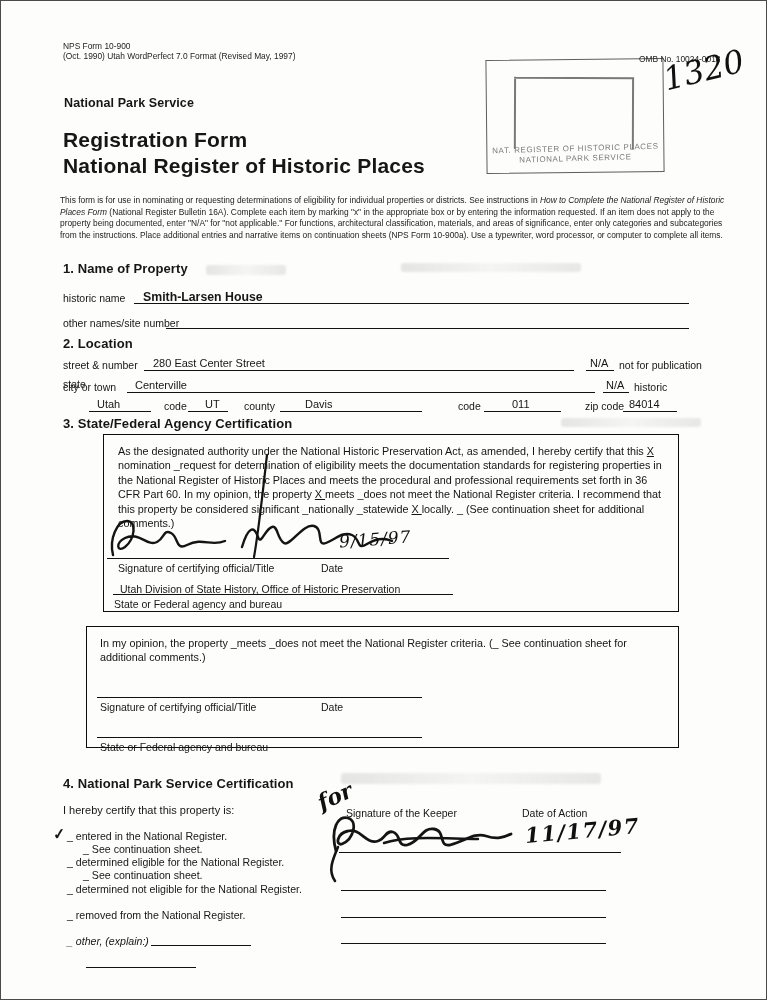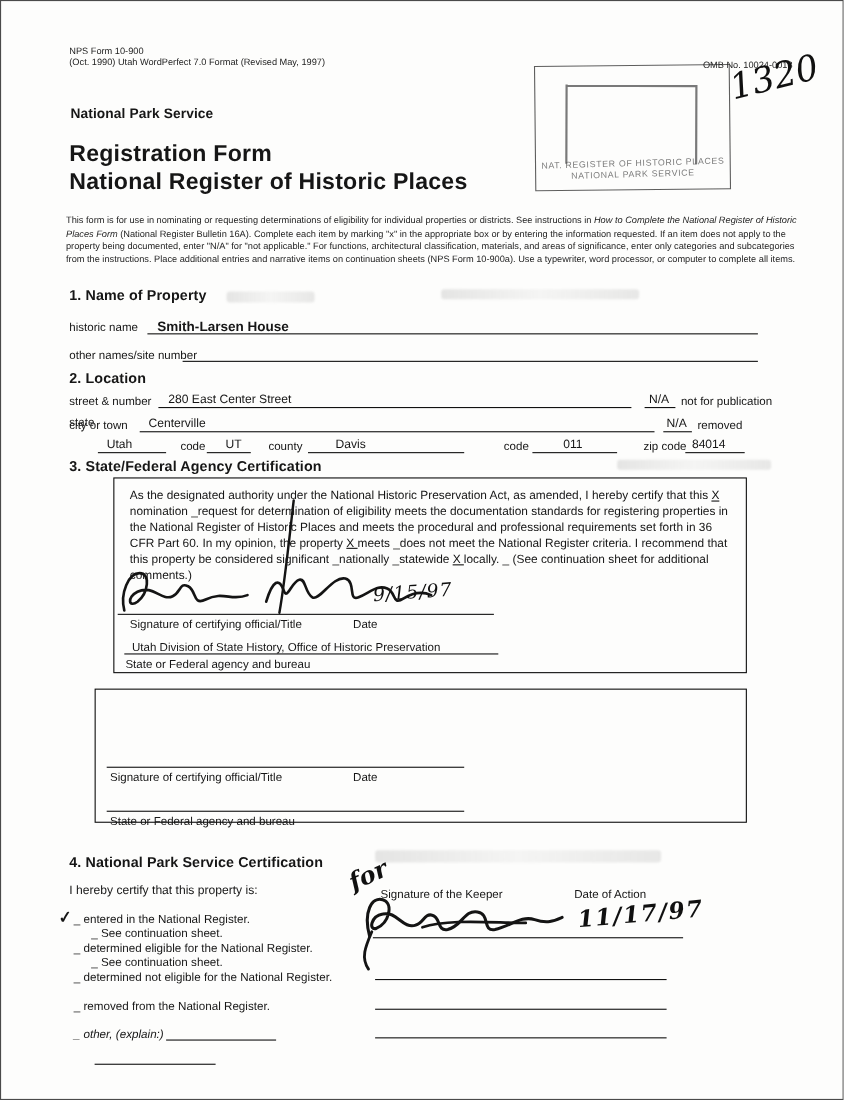--- a/index.html
+++ b/index.html
@@ -81,21 +81,21 @@
   <div class="abs value" style="left:152px; top:356px;">280 East Center Street</div>
   <div class="fill" style="left:585px; top:355px; width:28px; height:15px;"></div>
   <div class="abs value" style="left:589px; top:356px;">N/A</div>
   <div class="abs label" style="left:618px; top:358px;">not for publication</div>
 
   <div class="abs label" style="left:62px; top:380px;">city or town</div>
   <div class="fill" style="left:126px; top:377px; width:468px; height:15px;"></div>
   <div class="abs value" style="left:134px; top:378px;">Centerville</div>
   <div class="fill" style="left:602px; top:377px; width:26px; height:15px;"></div>
   <div class="abs value" style="left:605px; top:378px;">N/A</div>
-  <div class="abs label" style="left:633px; top:380px;">removed</div>
+  <div class="abs label" style="left:633px; top:380px;">historic</div>
 
   <div class="abs label" style="left:62px; top:377px;text-align:right;">state</div>
   <div class="fill" style="left:88px; top:396px; width:62px; height:15px;"></div>
   <div class="abs value" style="left:96px; top:397px;">Utah</div>
   <div class="abs label" style="left:163px; top:399px;">code</div>
   <div class="fill" style="left:187px; top:396px; width:40px; height:15px;"></div>
   <div class="abs value" style="left:204px; top:397px;">UT</div>
   <div class="abs label" style="left:243px; top:399px;">county</div>
   <div class="fill" style="left:279px; top:396px; width:142px; height:15px;"></div>
   <div class="abs value" style="left:304px; top:397px;">Davis</div>
@@ -119,20 +119,21 @@
   <div class="abs hand" style="left:338px; top:528px; font-size:17px; transform:rotate(-4deg); letter-spacing:1px;">9/15/97</div>
   <div class="hline" style="left:106px; top:557px; width:342px;"></div>
   <div class="abs label" style="left:117px; top:561px;">Signature of certifying official/Title</div>
   <div class="abs label" style="left:320px; top:561px;">Date</div>
 
   <div class="fill" style="left:112px; top:580px; width:340px; height:14px;"></div>
   <div class="abs label" style="left:119px; top:582px;">Utah Division of State History, Office of Historic Preservation</div>
   <div class="abs label" style="left:113px; top:597px;">State or Federal agency and bureau</div>
 
   <div class="box" style="left:85px; top:625px; width:593px; height:122px;"></div>
+  <div class="abs para" style="left:99px; top:635px; width:558px;">In my opinion, the property  _meets  _does not meet the National Register criteria.  (_ See continuation sheet for additional comments.)</div>
   <div class="hline" style="left:96px; top:696px; width:325px;"></div>
   <div class="abs label" style="left:99px; top:700px;">Signature of certifying official/Title</div>
   <div class="abs label" style="left:320px; top:700px;">Date</div>
   <div class="hline" style="left:96px; top:736px; width:325px;"></div>
   <div class="abs label" style="left:99px; top:740px;">State or Federal agency and bureau</div>
 
   <div class="abs sechead" style="left:62px; top:775px;">4. National Park Service Certification</div>
   <div class="abs value" style="left:62px; top:803px;">I hereby certify that this property is:</div>
 
   <div class="abs hand" style="left:316px; top:782px; font-size:22px; transform:rotate(-24deg); font-weight:bold;">for</div>

